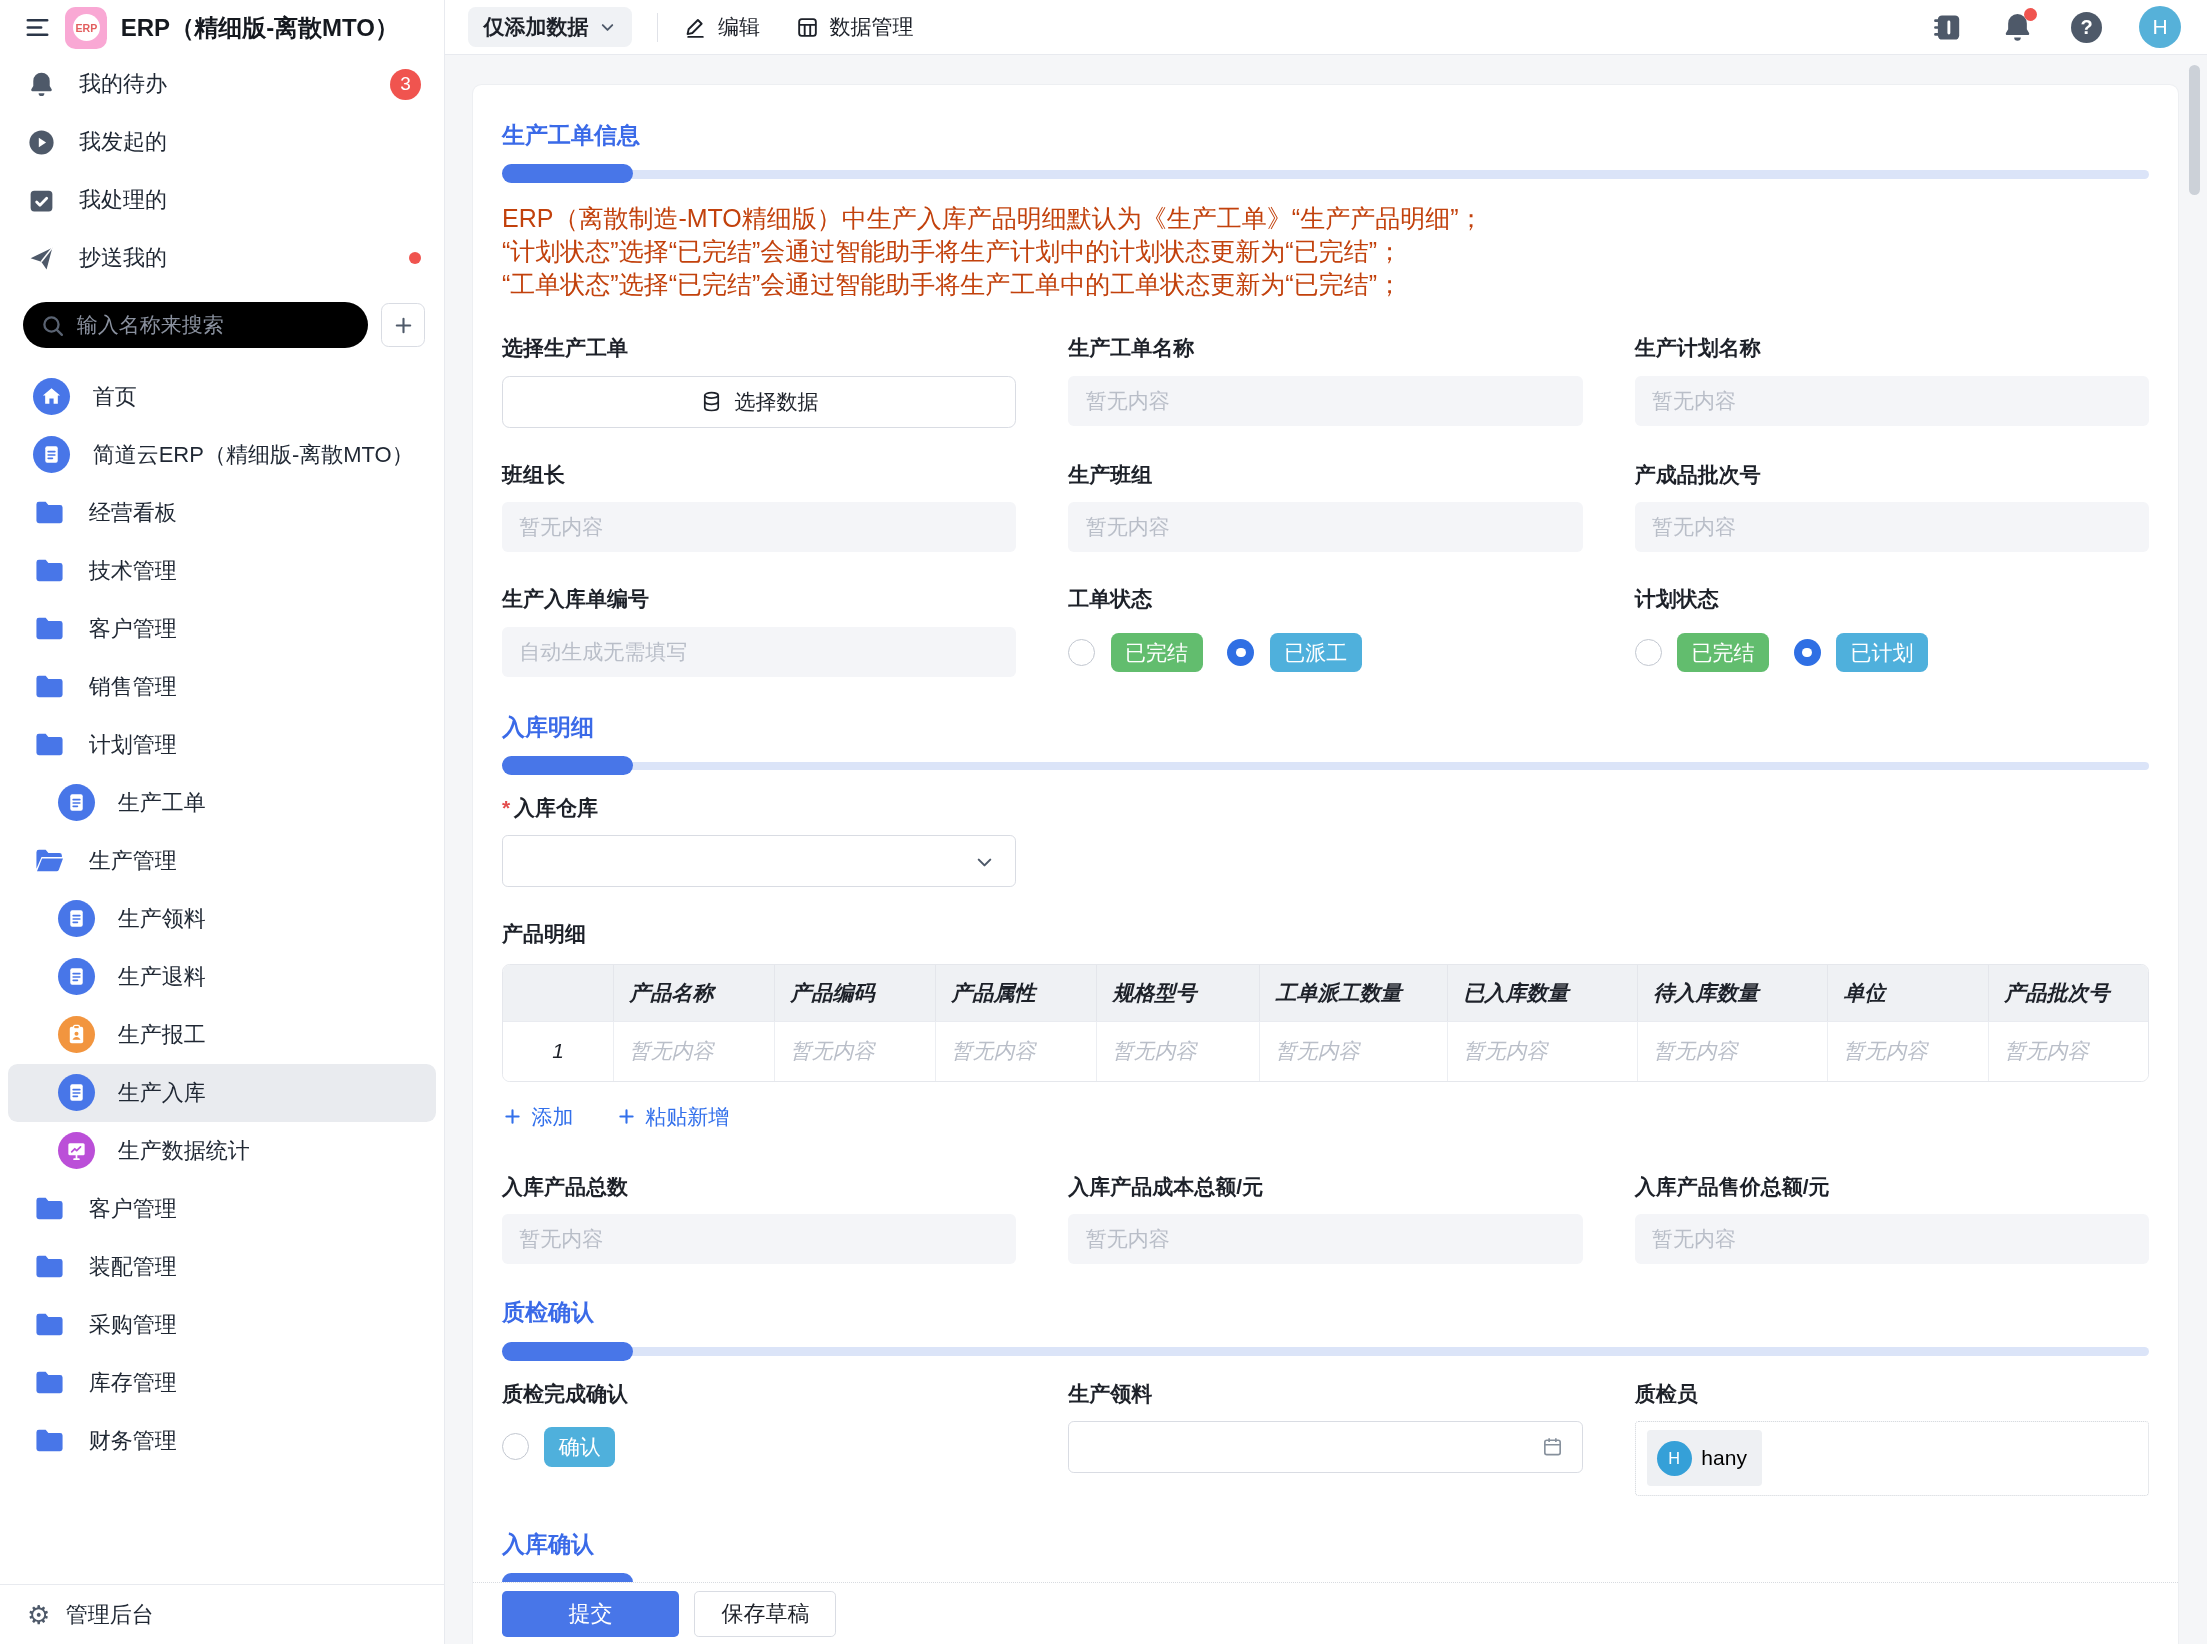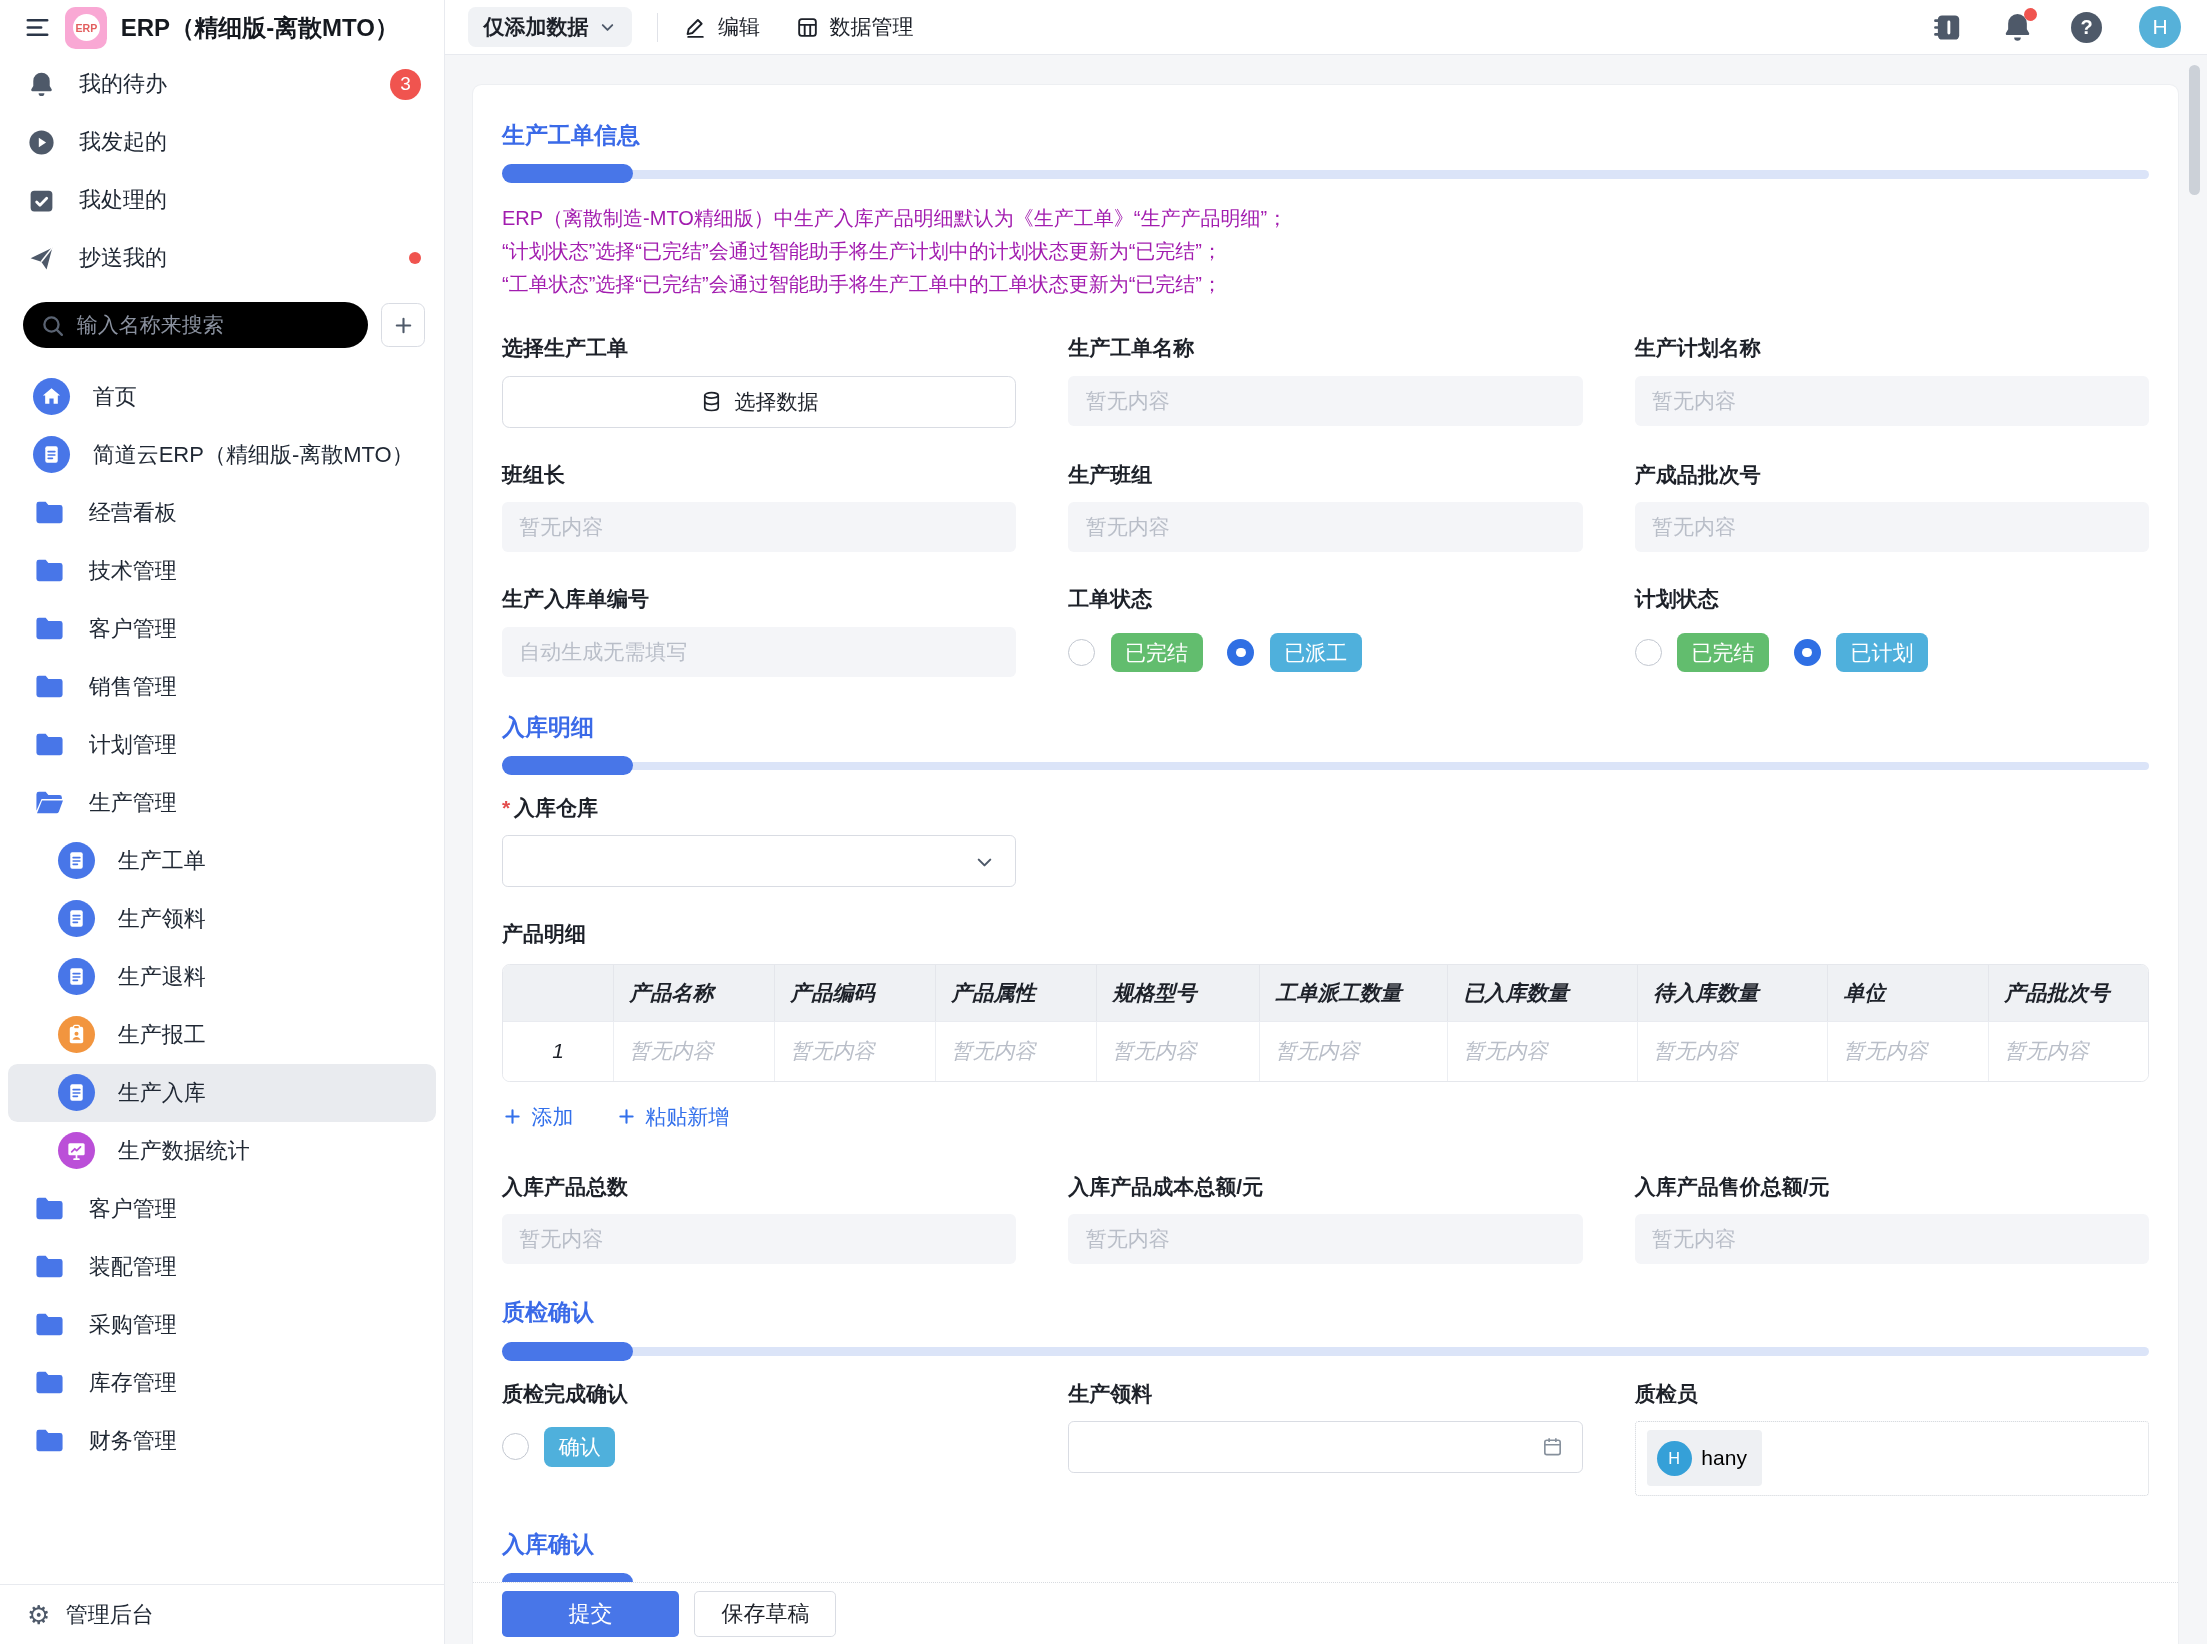--- a/index.html
+++ b/index.html
@@ -67,21 +67,21 @@
 
   .content { flex:1; position:relative; padding:29px 29px 0 27px; min-height:0; }
   .card { background:#fff; border:1px solid #edeff2; border-bottom:none; border-radius:9.6px 9.6px 0 0;
     height:100%; display:flex; flex-direction:column; overflow:hidden; }
   .form-scroll { flex:1; overflow:hidden; padding:35px 29px 0 29px; }
 
   .sec-title { font-size:23px; font-weight:bold; color:#3a6ae8; }
   .progress { position:relative; height:19px; margin:13.4px 0 19px; }
   .progress .track { position:absolute; left:0; right:0; top:5.8px; height:8.6px; border-radius:4.8px; background:#dbe4f8; }
   .progress .fill { position:absolute; left:0; top:0; width:131px; height:19px; border-radius:9.6px; background:#4876e8; }
-  .desc { font-size:20px; line-height:33px; color:#a21caf; }
+  .desc { font-size:25px; line-height:33px; color:#c2410c; }
   .desc-wrap { margin-bottom:33px; }
 
   .grid3 { display:grid; grid-template-columns:repeat(3,1fr); column-gap:52px; margin-bottom:33px; }
   .lbl { font-size:21px; font-weight:bold; color:#1d2129; margin-bottom:13.4px; display:flex; align-items:center; }
   .req { color:#e34d4d; margin-right:3.8px; font-weight:bold; }
   .inp-dis { height:50px; background:#f4f5f8; border-radius:5.8px; display:flex; align-items:center;
     padding:0 17.3px; color:#b9bec8; font-size:21px; }
   .btn-select { height:52px; width:100%; background:#fff; border:1px solid #d9dce3; border-radius:7.7px;
     display:flex; align-items:center; justify-content:center; gap:11.5px; font-size:21px; color:#1d2129; cursor:pointer; }
   .btn-select .ic { width:23px; height:23px; color:#1d2129; }
@@ -256,37 +256,37 @@
         <span class="nav-label">销售管理</span>
       </div>
       <div class="nav-item">
         <span class="ic folder-ic">
           <svg viewBox="0 0 24 24" fill="currentColor">
               <path d="M2.5 6A1.8 1.8 0 0 1 4.3 4.2h4.9l2 2.3h8.5A1.8 1.8 0 0 1 21.5 8.3V18a1.8 1.8 0 0 1-1.8 1.8H4.3A1.8 1.8 0 0 1 2.5 18z"></path>
             </svg>
         </span>
         <span class="nav-label">计划管理</span>
       </div>
+      <div class="nav-item indent">
+        <span class="circle-ic" style="background:#4876e8">
+          <svg viewBox="0 0 24 24" fill="#fff">
+              <rect x="5.5" y="3.5" width="13" height="17" rx="2"></rect>
+              <path d="M8.5 9h7M8.5 12.5h7M8.5 16h4.5" stroke="#4876e8" stroke-width="1.7" stroke-linecap="round"></path>
+            </svg>
+        </span>
+        <span class="nav-label">生产工单</span>
+      </div>
       <div class="nav-item">
         <span class="ic folder-ic">
           <svg viewBox="0 0 24 24" fill="currentColor">
               <path d="M2.5 6A1.8 1.8 0 0 1 4.3 4.2h4.9l2 2.3h8A1.8 1.8 0 0 1 21 8.3V9.4H6.2L2.5 18z"></path>
               <path d="M6.6 10.6h15.2l-3 8.1a1.8 1.8 0 0 1-1.7 1.1H2.9z"></path>
             </svg>
         </span>
         <span class="nav-label">生产管理</span>
-      </div>
-      <div class="nav-item indent">
-        <span class="circle-ic" style="background:#4876e8">
-          <svg viewBox="0 0 24 24" fill="#fff">
-              <rect x="5.5" y="3.5" width="13" height="17" rx="2"></rect>
-              <path d="M8.5 9h7M8.5 12.5h7M8.5 16h4.5" stroke="#4876e8" stroke-width="1.7" stroke-linecap="round"></path>
-            </svg>
-        </span>
-        <span class="nav-label">生产工单</span>
       </div>
       <div class="nav-item indent">
         <span class="circle-ic" style="background:#4876e8">
           <svg viewBox="0 0 24 24" fill="#fff">
               <rect x="5.5" y="3.5" width="13" height="17" rx="2"></rect>
               <path d="M8.5 9h7M8.5 12.5h7M8.5 16h4.5" stroke="#4876e8" stroke-width="1.7" stroke-linecap="round"></path>
             </svg>
         </span>
         <span class="nav-label">生产领料</span>
       </div>

